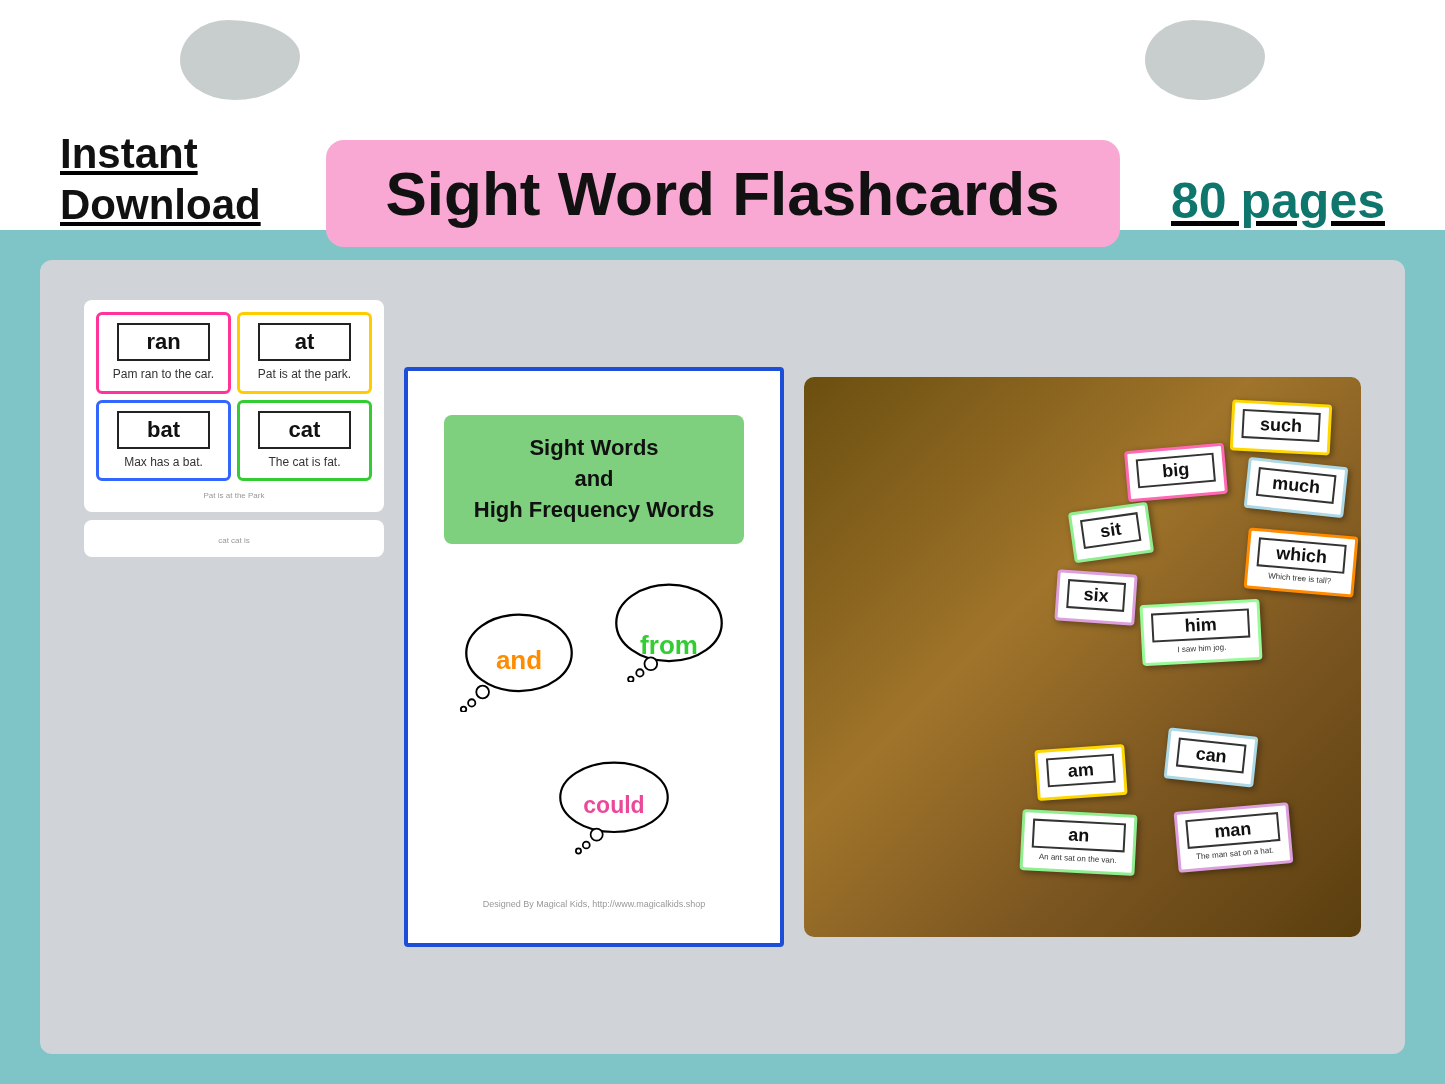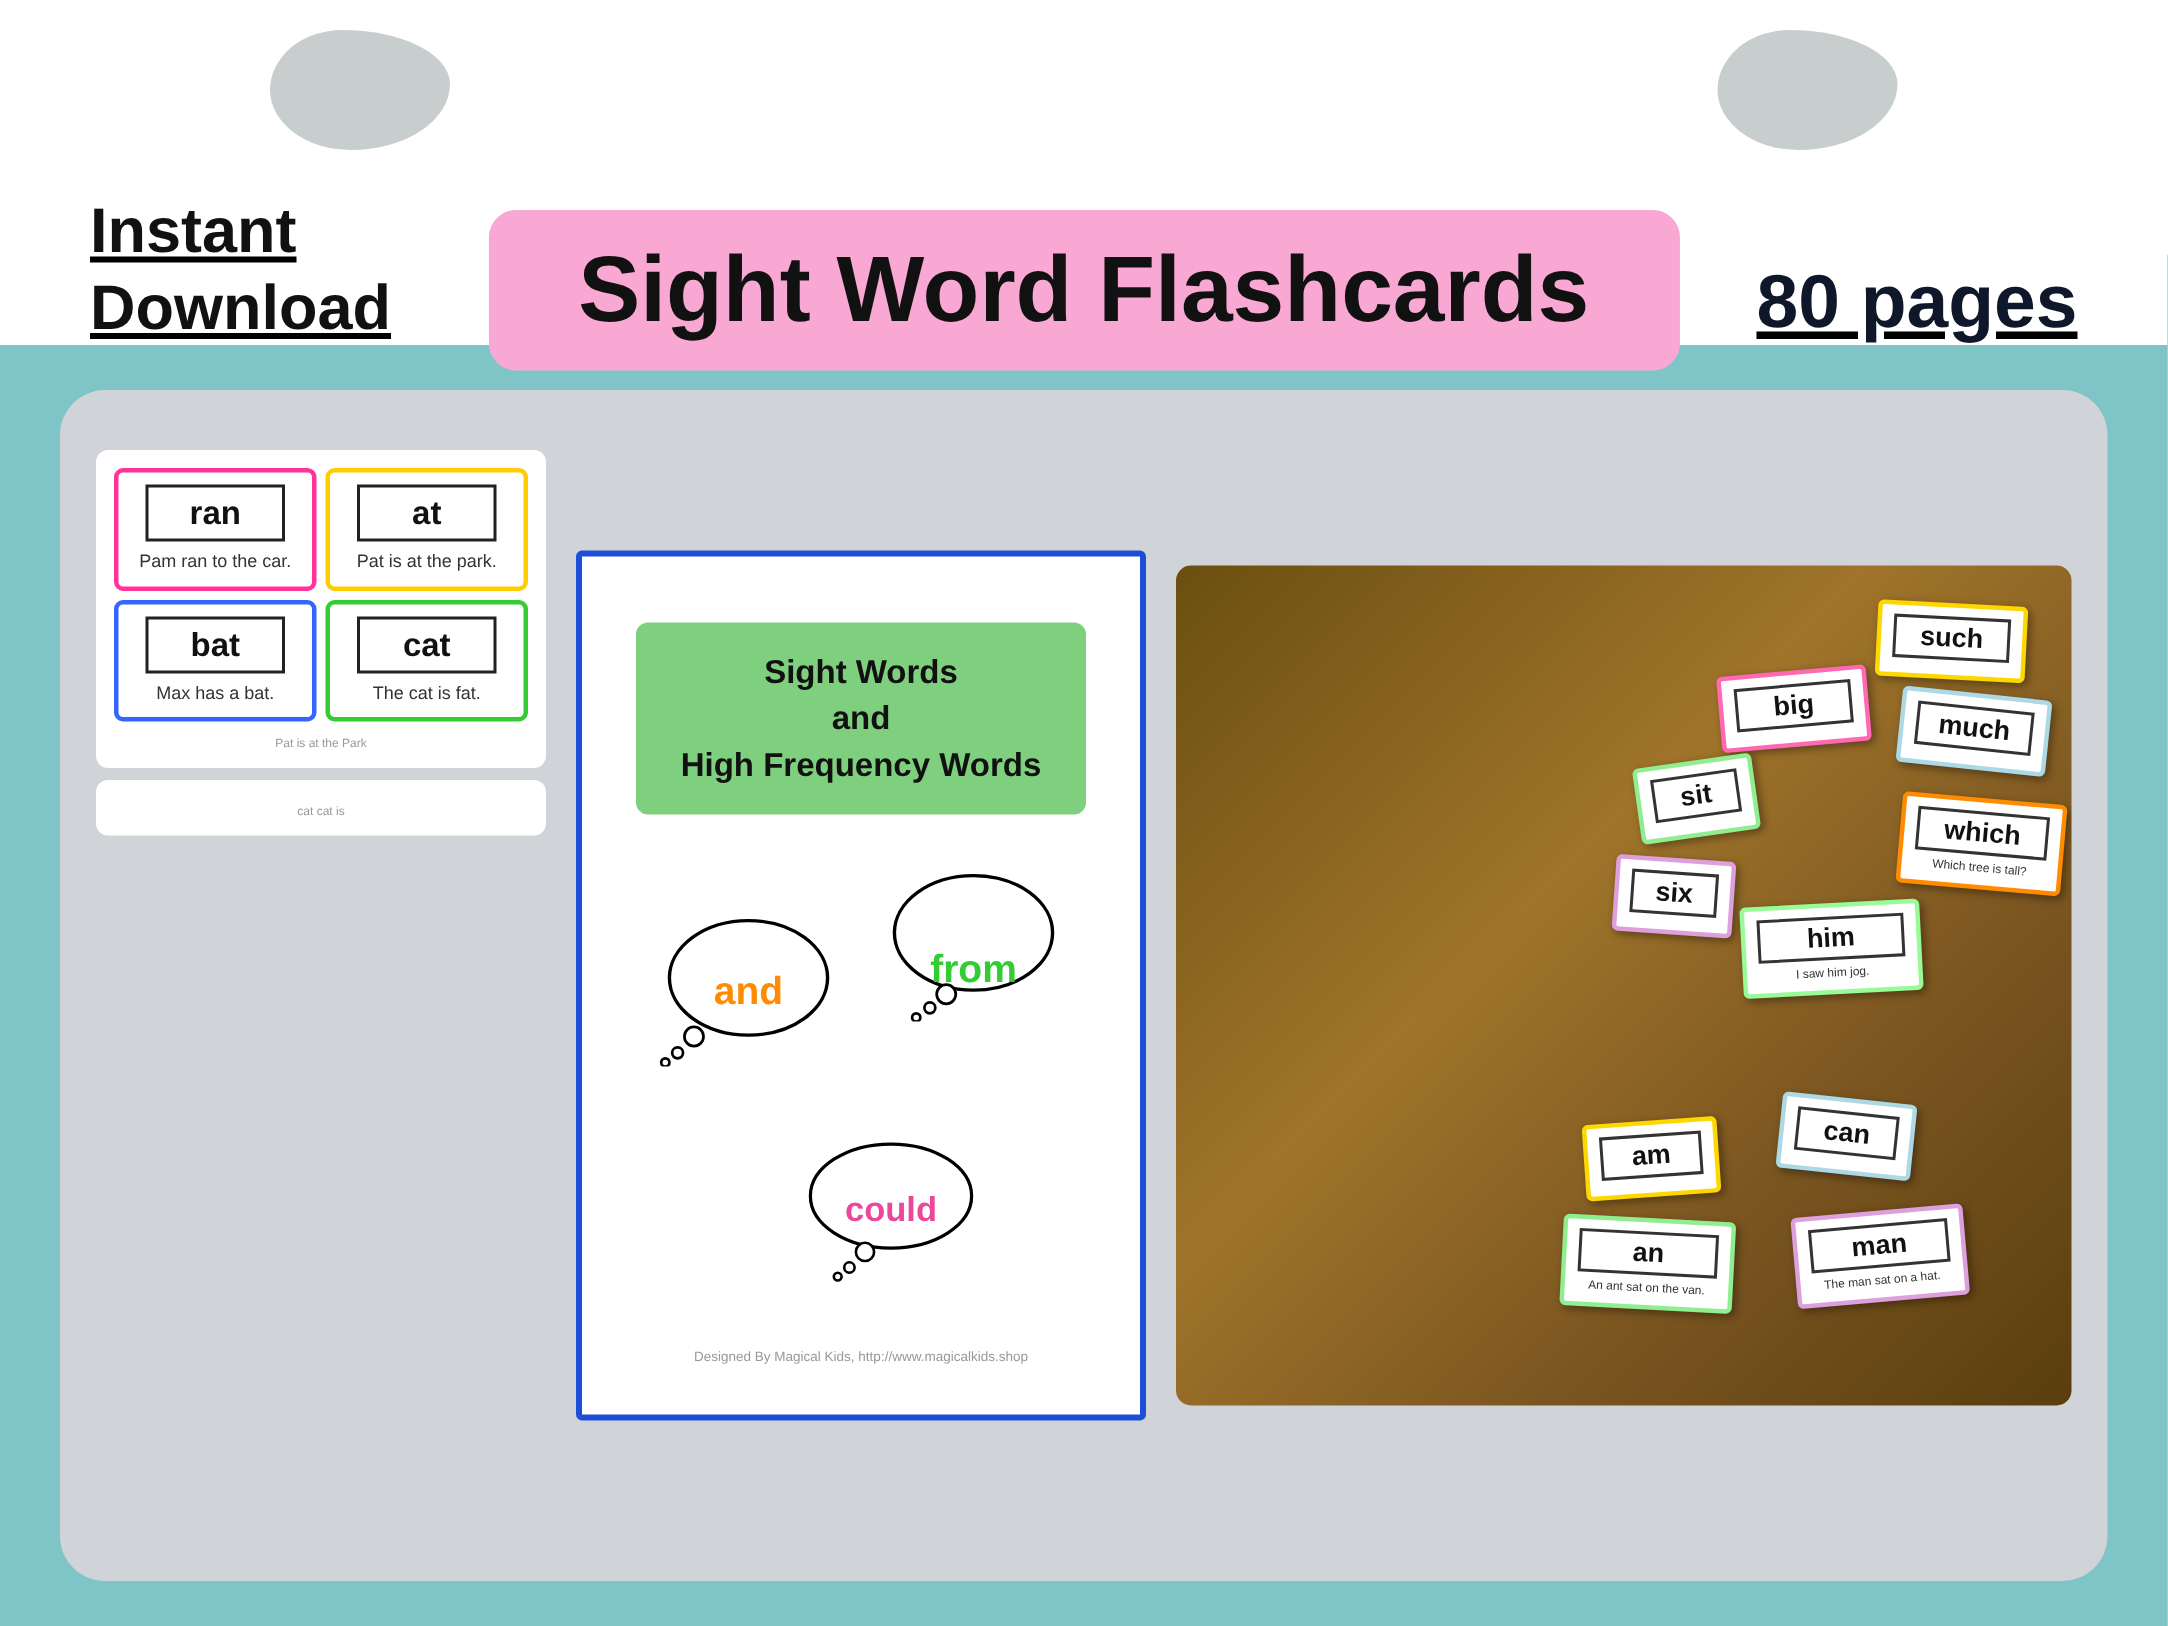--- a/index.html
+++ b/index.html
@@ -50,21 +50,21 @@
       width: 120px; height: 80px;
       background: #b0b8b8;
       border-radius: 40% 60% 55% 45% / 50% 45% 55% 50%;
       opacity: 0.7;
       z-index: 1;
     }
 
     .pages-label {
       font-size: 50px;
       font-weight: bold;
-      color: #0f172a;
+      color: #0f766e;
       position: relative;
       z-index: 2;
     }
 
     
     .title-pill {
       position: absolute;
       top: 140px;
       left: 50%;
       transform: translateX(-50%);
@@ -81,25 +81,25 @@
     }
 
     
     .main-content {
       position: absolute;
       top: 260px;
       left: 40px;
       right: 40px;
       bottom: 30px;
       background: #d0d4d8;
-      border-radius: 30px;
+      border-radius: 12px;
       display: flex;
       align-items: center;
       justify-content: space-between;
-      padding: 30px 24px;
+      padding: 30px 44px;
       gap: 20px;
     }
 
     
     .left-sheet {
       background: white;
       border-radius: 8px;
       padding: 12px;
       width: 300px;
       flex-shrink: 0;

